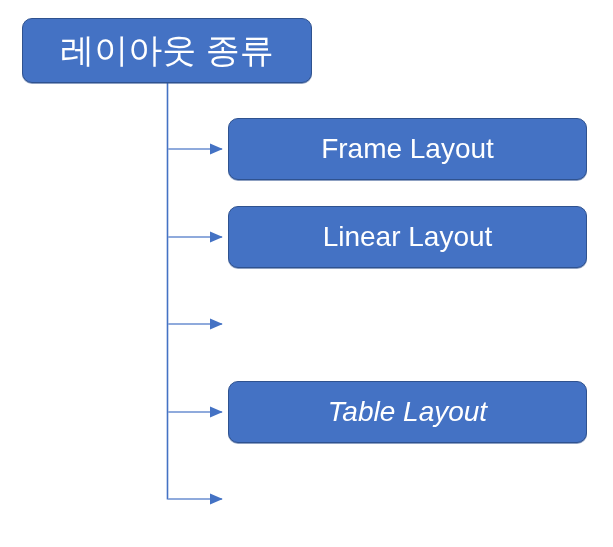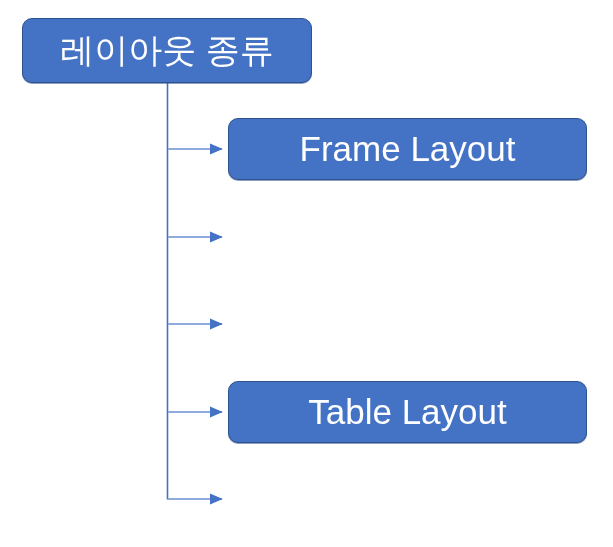--- a/index.html
+++ b/index.html
@@ -45,26 +45,26 @@
     top: 18px;
     width: 290px;
     height: 65px;
     font-size: 34px;
     letter-spacing: 0px;
   }
   .node-child {
     left: 228px;
     width: 359px;
     height: 62px;
-    font-size: 35px;
+    font-size: 28px;
   }
   .node-child.c0 { top: 118px; }
   .node-child.c1 { top: 206px; }
   .node-child.c2 { top: 293px; }
-  .node-child.c3 { top: 381px; }
+  .node-child.c3 { top: 381px; font-style: italic; }
   .node-child.c4 { top: 468px; }
   .node-label {
     display: block;
   }
 </style>
 </head>
 <body>
 
 <div id="diagram-canvas">
 
@@ -85,20 +85,23 @@
   </svg>
 
   <div class="node node-root">
     <span class="node-label">레이아웃 종류</span>
   </div>
 
   <div class="node node-child c0">
     <span class="node-label">Frame Layout</span>
   </div>
 
+  <div class="node node-child c1">
+    <span class="node-label">Linear Layout</span>
+  </div>
 
 
   <div class="node node-child c3">
     <span class="node-label">Table Layout</span>
   </div>
 
 
 </div>
 
 </body></html>

